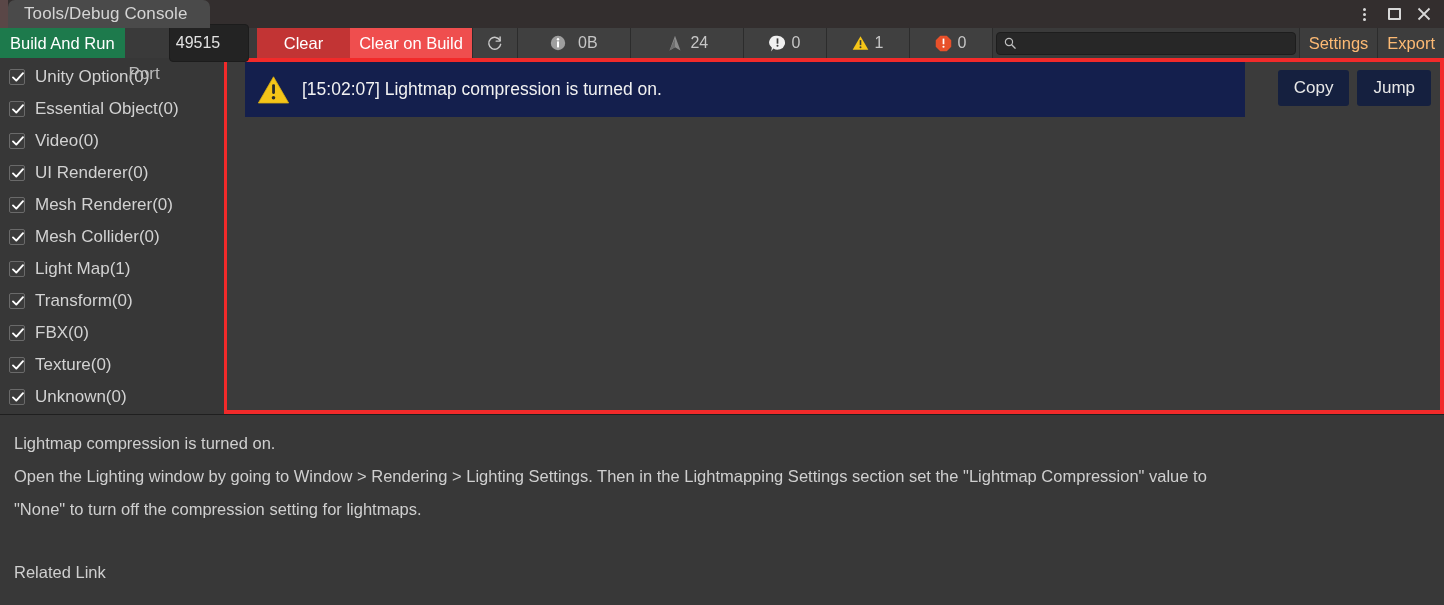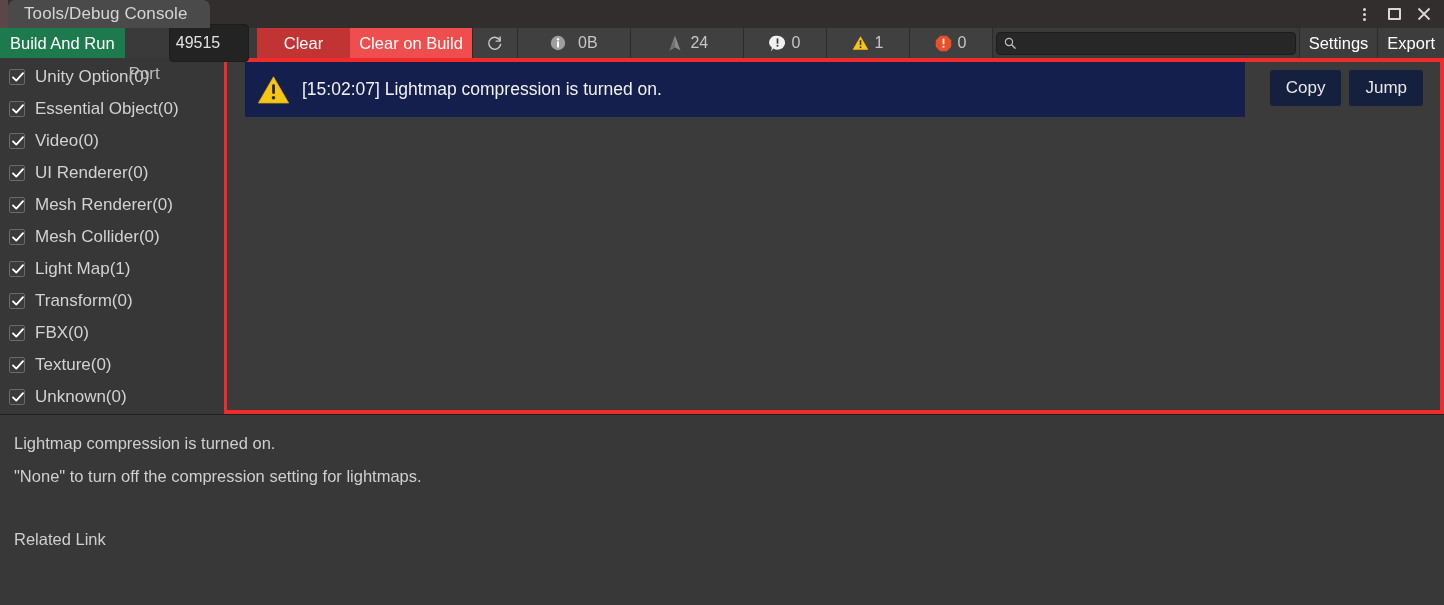--- a/index.html
+++ b/index.html
@@ -168,21 +168,21 @@
   }
   .search-box svg { width: 12px; height: 12px; flex: 0 0 12px; }
   .search-input {
     flex: 1; background: transparent; border: none; outline: none;
     color: #d6d6d6; font-size: 15px;
     font-family: "Liberation Sans", sans-serif;
   }
   .tb-text-btn {
     display: flex; align-items: center;
     padding: 0 9px;
-    color: #ffffff;
+    color: #fdba74;
     font-size: 16.5px;
     background: #3d3d3d;
     white-space: nowrap;
   }
 
   
   .body-area {
     flex: 0 0 356px;
     height: 356px;
     display: flex;
@@ -237,21 +237,21 @@
     margin-right: 195px;
   }
   .icon-warn-big { width: 33px; height: 30px; flex: 0 0 33px; display: block; }
   .log-text {
     color: #f2f2f2;
     font-size: 17.5px;
     white-space: nowrap;
   }
   .row-actions {
     position: absolute;
-    right: 17px; top: 8px;
+    right: 9px; top: 8px;
     display: flex;
     gap: 8px;
   }
   .action-btn {
     background: #15203f;
     color: #e8e8e8;
     border: none;
     border-radius: 3px;
     font-size: 17px;
     font-family: "Liberation Sans", sans-serif;
@@ -503,18 +503,19 @@
       </div>
       <div class="row-actions">
         <button class="action-btn">Copy</button>
         <button class="action-btn">Jump</button>
       </div>
     </div>
   </div>
 
   <div class="detail">
     <p>Lightmap compression is turned on.</p>
+    <p>Open the Lighting window by going to Window &gt; Rendering &gt; Lighting Settings. Then in the Lightmapping Settings section set the "Lightmap Compression" value to</p>
     <p>"None" to turn off the compression setting for lightmaps.</p>
     <div class="spacer"></div>
     <p>Related Link</p>
   </div>
 
 </div>
 
 </body></html>

